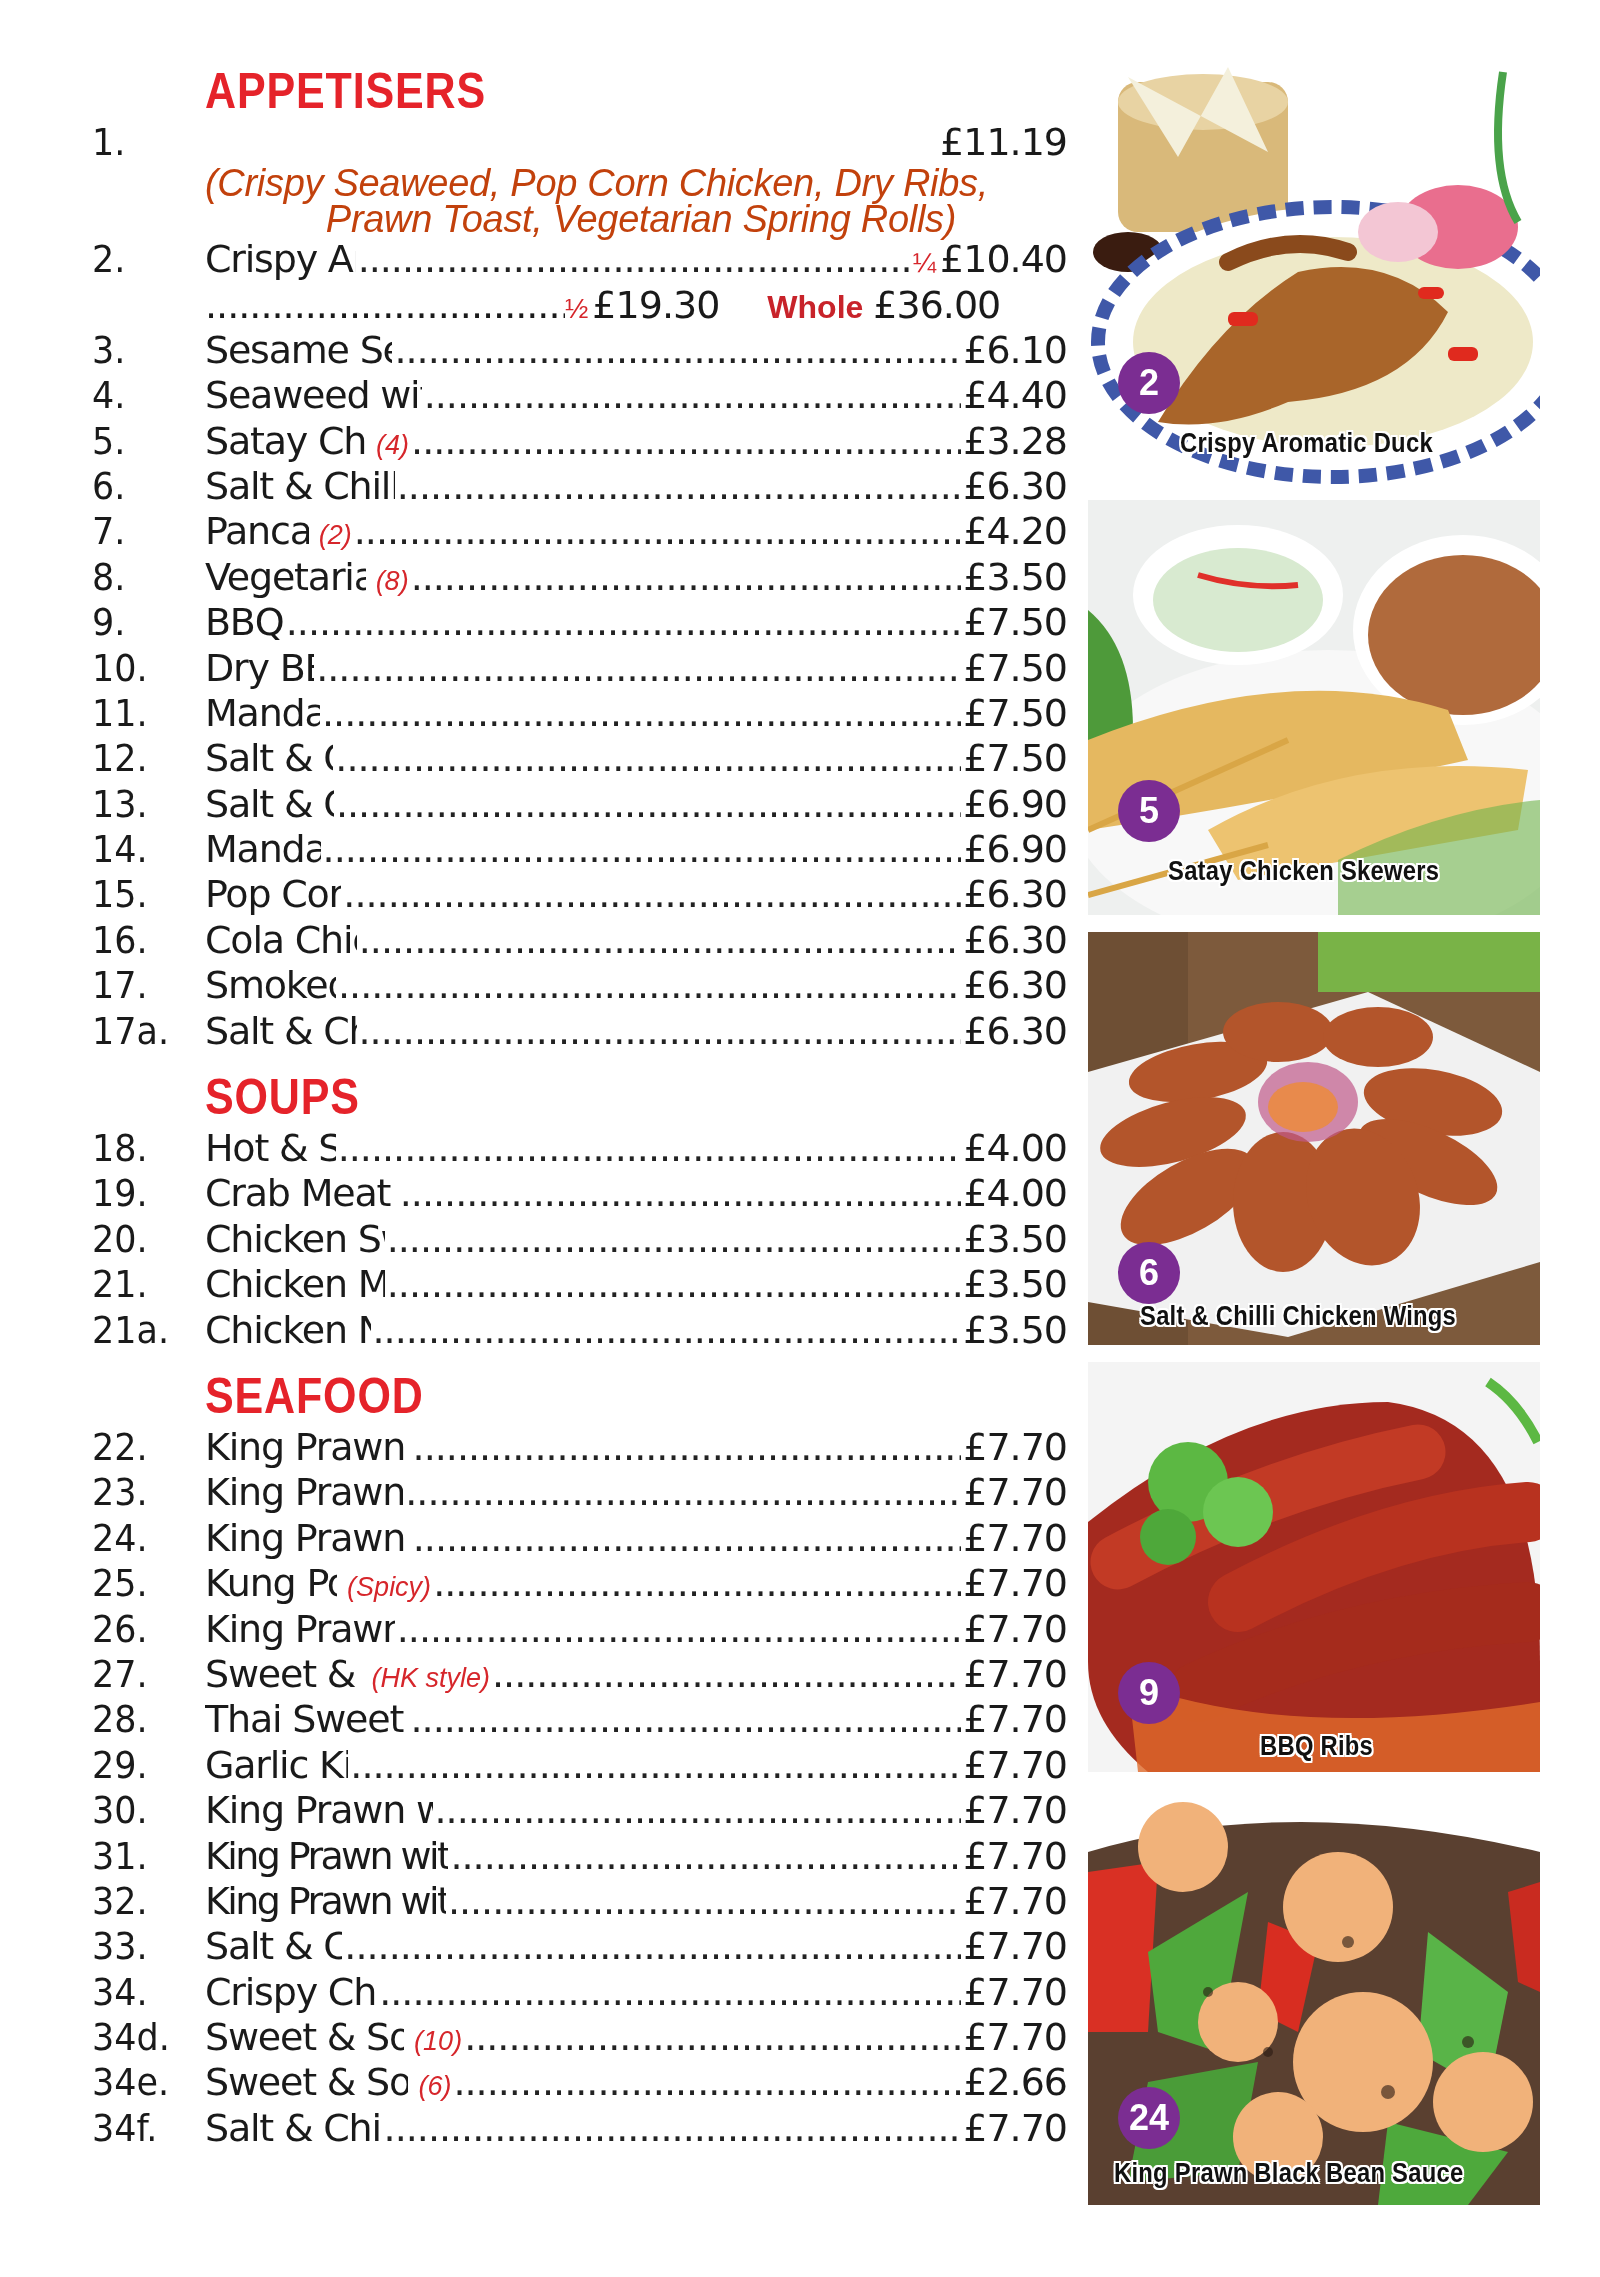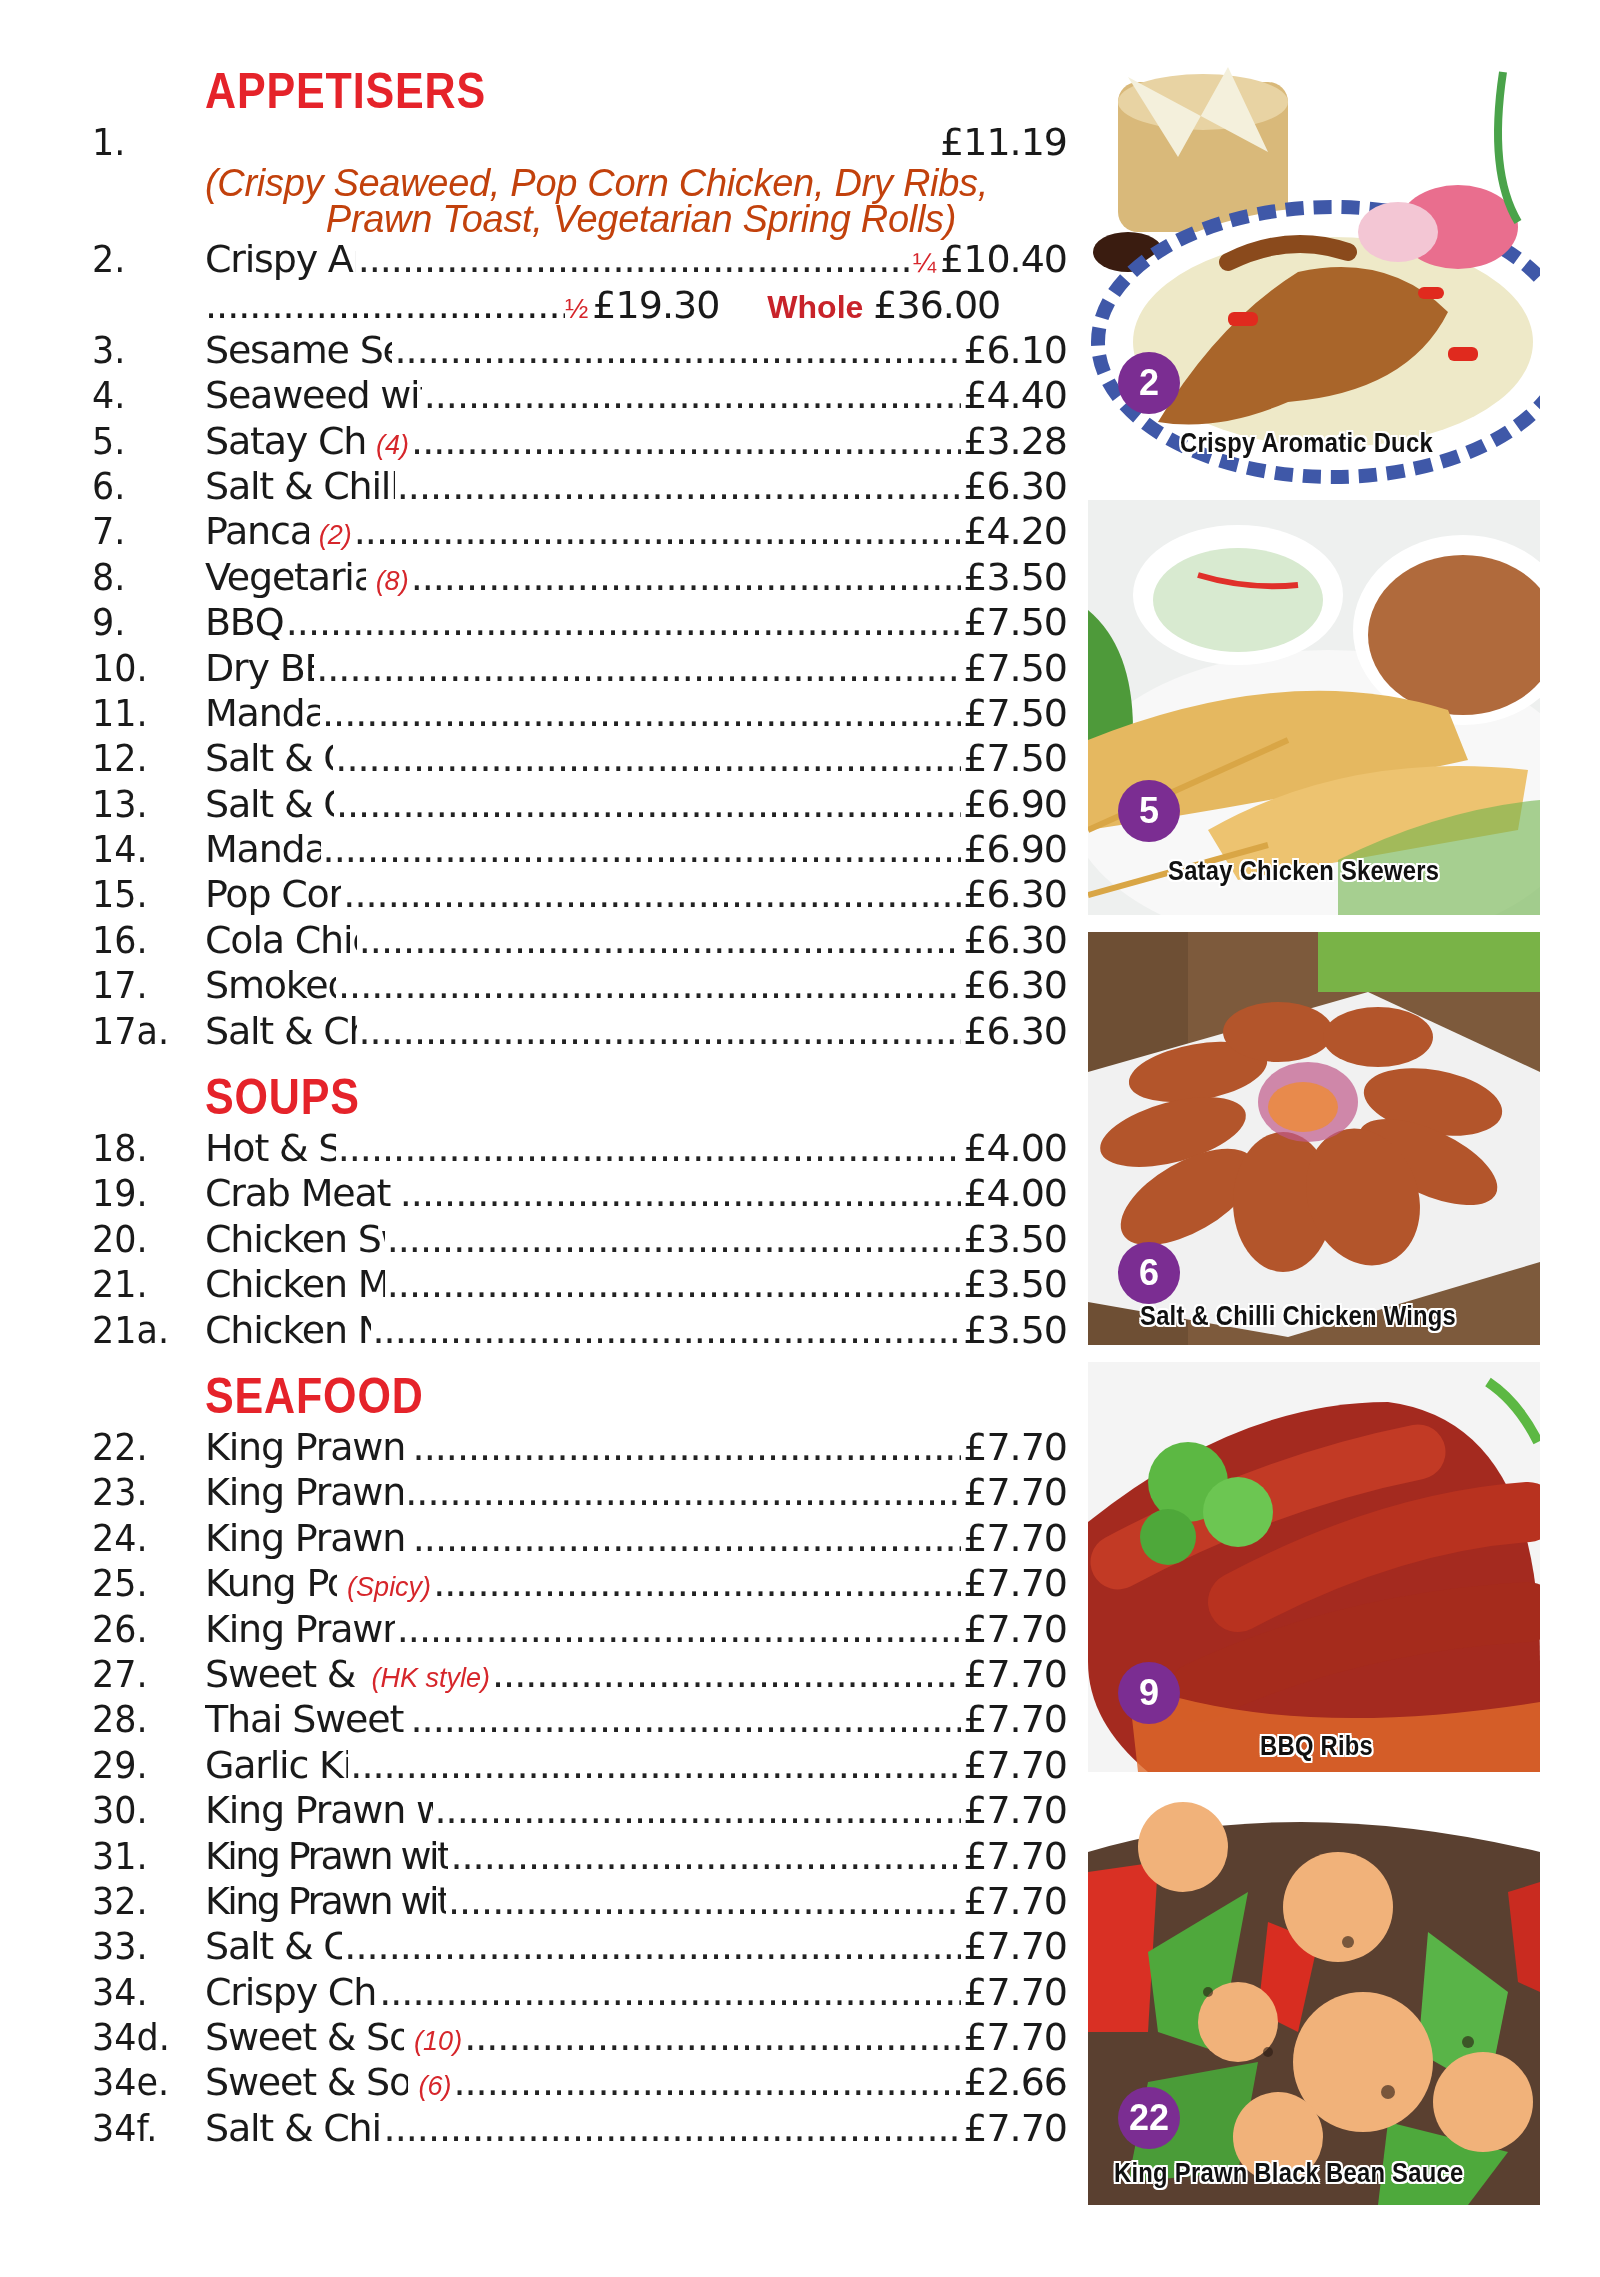--- a/index.html
+++ b/index.html
@@ -415,16 +415,16 @@
         <circle cx="190" cy="345" r="45"></circle>
       </g>
       <g fill="#2a1a12" opacity="0.6">
         <circle cx="260" cy="150" r="6"></circle>
           <circle cx="300" cy="300" r="7"></circle>
           <circle cx="180" cy="260" r="5"></circle>
         <circle cx="120" cy="200" r="5"></circle>
           <circle cx="380" cy="250" r="6"></circle>
       </g>
     </svg>
-    <div class="badge" style="left:30px;top:295px;">22</div>
+    <div class="badge" style="left:30px;top:295px;">24</div>
     <div class="caption" style="left:26px;top:365px;">King Prawn Black Bean Sauce</div>
   </div>
 </div>
 
 </body></html>

